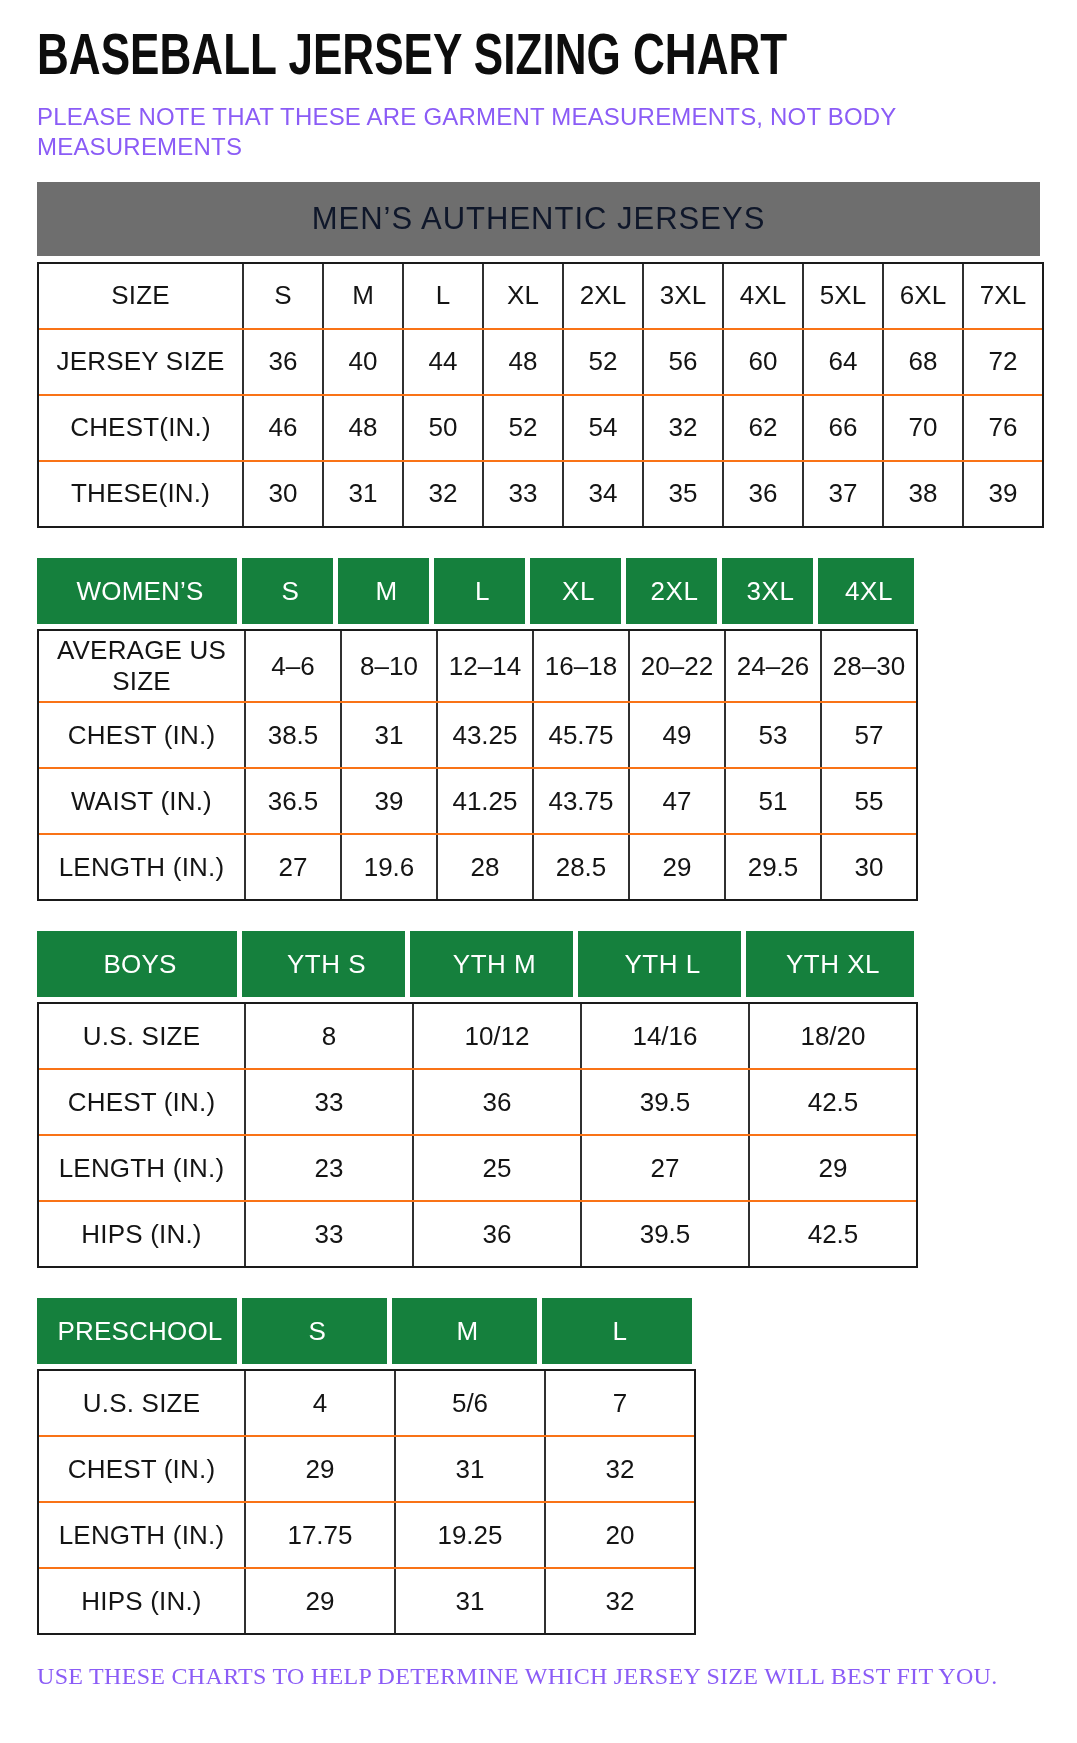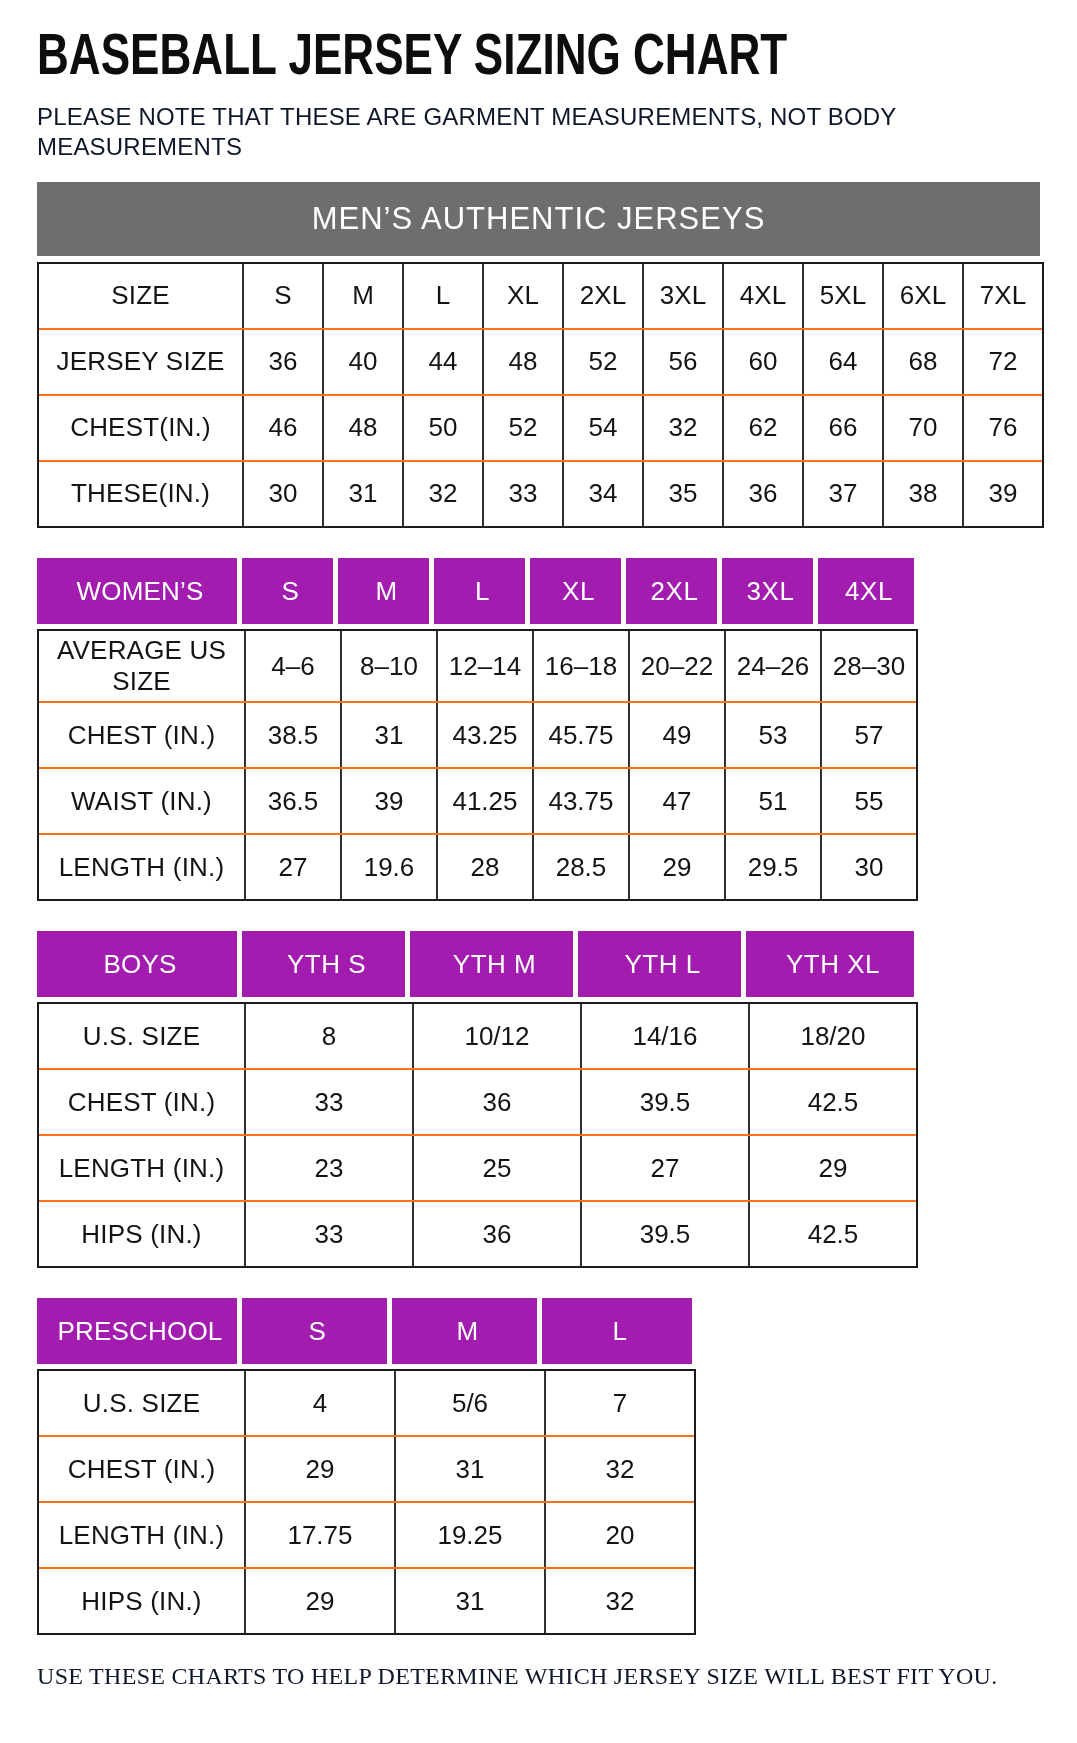--- a/index.html
+++ b/index.html
@@ -24,31 +24,31 @@
     letter-spacing:0px;
   }
 
   .note {
     width:880px;
     margin:16px 0 0 0;
     font-size:24px;
     line-height:30px;
     letter-spacing:0.2px;
   }
-  .red { color:#0f172a; }
+  .red { color:#8b5cf6; }
 
   
   .tbl { margin-top:30px; }
   .tbl.first { margin-top:20px; }
 
   .banner {
     width:1003px;
     height:74px;
     background:#6e6e6e;
-    color:#ffffff;
+    color:#0f172a;
     display:flex;
     align-items:center;
     justify-content:center;
     font-size:31px;
     letter-spacing:1px;
     margin-bottom:6px;
     box-sizing:border-box;
   }
 
   .t-mens      { --gtc: 203px repeat(10, 80px); }
@@ -56,21 +56,21 @@
   .t-boys      { --gtc: 205px repeat(4, 168px); }
   .t-preschool { --gtc: 205px repeat(3, 150px); }
 
   .hdr-row {
     display:grid;
     grid-template-columns:var(--gtc);
     width:max-content;
     margin-bottom:5px;
   }
   .hdr-cell {
-    background:#a21caf;
+    background:#15803d;
     color:#ffffff;
     min-height:66px;
     display:flex;
     align-items:center;
     justify-content:center;
     font-size:26px;
     letter-spacing:0.5px;
     border-right:5px solid #ffffff;
     box-sizing:border-box;
     text-align:center;

